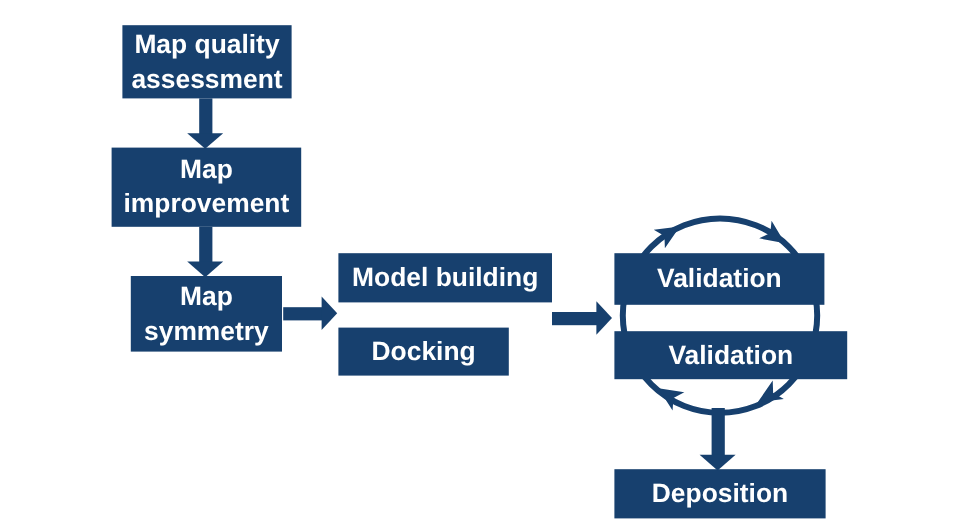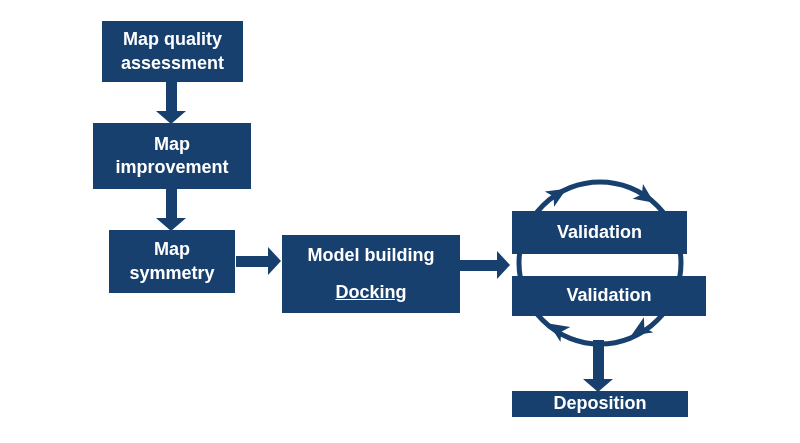--- a/index.html
+++ b/index.html
@@ -15,33 +15,33 @@
     width:800px;height:443px;
     background:var(--bg);
     overflow:hidden;
   }
   .node{
     position:absolute;
     background:var(--navy);
     color:var(--text);
     display:flex;align-items:center;justify-content:center;
     text-align:center;
-    font-size:18px;font-weight:700;
+    font-size:22px;font-weight:700;
     line-height:1.3;
     white-space:pre-line;
     z-index:3;
   }
   .n1{left:102px;top:21px;width:141px;height:61px;}
   .n2{left:93px;top:123px;width:158px;height:66px;}
   .n3{left:109px;top:230px;width:126px;height:63px;}
-  .n4{left:282px;top:211px;width:178px;height:41px;margin-top:24px;}
-  .n5{left:282px;top:273px;width:178px;height:40px;text-decoration:underline;}
+  .n4{left:282px;top:211px;width:178px;height:41px;}
+  .n5{left:282px;top:273px;width:142px;height:40px;}
   .n6{left:512px;top:211px;width:175px;height:43px;}
   .n7{left:512px;top:276px;width:194px;height:40px;}
-  .n8{left:512px;top:391px;width:176px;height:26px;}
+  .n8{left:512px;top:391px;width:176px;height:41px;}
 
   .stem{position:absolute;background:var(--navy);z-index:4;}
   .head{position:absolute;width:0;height:0;z-index:4;}
   .head-down{border-left:15px solid transparent;border-right:15px solid transparent;border-top:13px solid var(--navy);}
   .head-right{border-top:14px solid transparent;border-bottom:14px solid transparent;border-left:13px solid var(--navy);}
 
   .a1s{left:165.5px;top:82px;width:11px;height:30px;}
   .a1h{left:156px;top:111px;}
   .a2s{left:165.5px;top:189px;width:11px;height:30px;}
   .a2h{left:156px;top:218px;}

